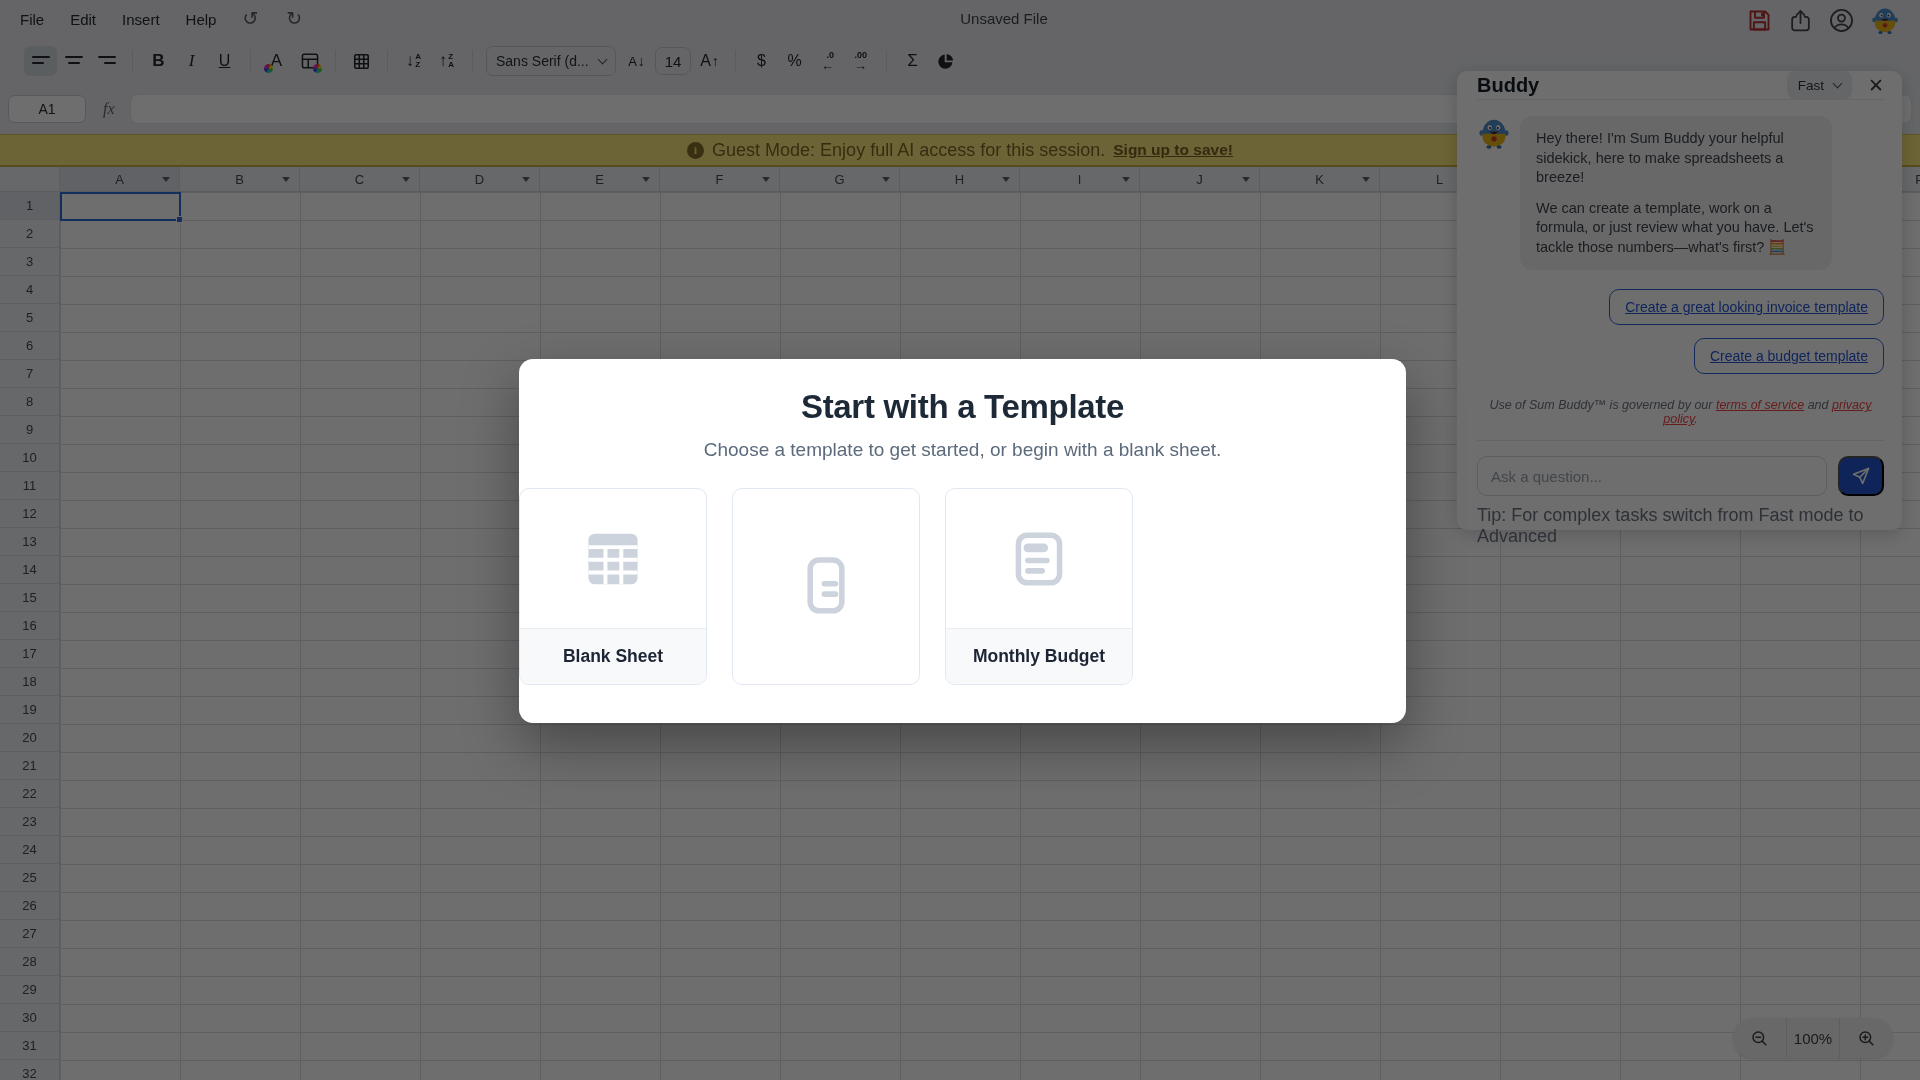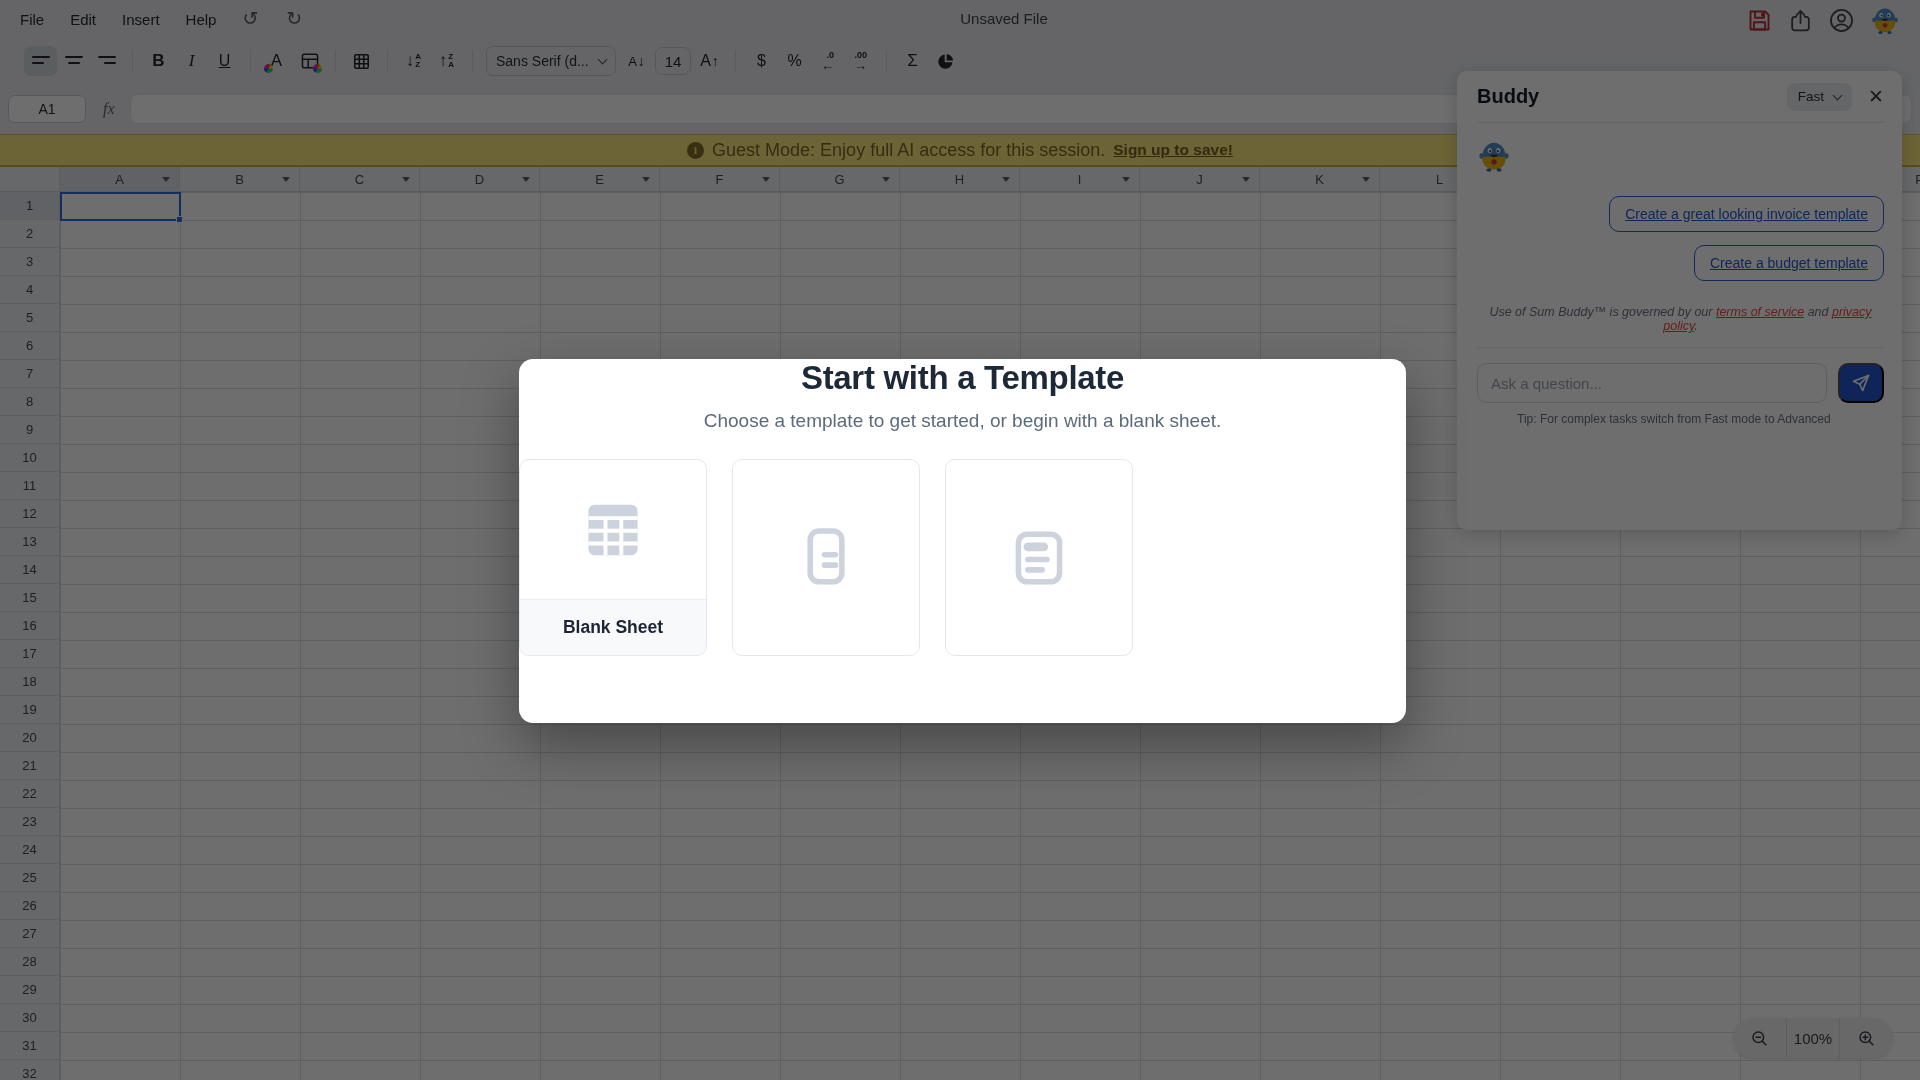--- a/index.html
+++ b/index.html
@@ -119,27 +119,27 @@
     font-size:14px; padding:9px 15px; white-space:nowrap; cursor:pointer;
     font-family:"Liberation Sans", sans-serif;text-decoration:underline; }
   .legal { margin-top:24px; font-size:12.5px; font-style:italic; color:#6b7280; text-align:center; }
   .legal a { color:#ef4444; text-decoration:underline; cursor:pointer; }
   .inputrow { border-top:1px solid #e7e9ec; margin-top:14px; padding-top:15px; display:flex; gap:11px; }
   .askinput { flex:1; height:40px; border:1px solid #d3d7dc; border-radius:10px; padding:0 13px;
     font-size:15px; color:#333; outline:none; font-family:"Liberation Sans", sans-serif; }
   .askinput::placeholder { color:#9aa1ab; }
   .sendbtn { width:46px; height:40px; background:#2457d0; border-radius:10px; display:flex;
     align-items:center; justify-content:center; flex:none; }
-  .tip { margin-top:9px; font-size:12px; color:#6b7280;margin-left:40px; }
+  .tip { margin-top:9px; font-size:18px; color:#6b7280; }
 
   
   .overlay { position:absolute; inset:0; background:rgba(0,0,0,.57); z-index:40; }
   .modal { position:absolute; left:519px; top:359px; width:887px; height:364px; background:#fff;
     border-radius:14px; z-index:50; box-shadow:0 22px 55px rgba(0,0,0,.35); text-align:center;
-    }
+    padding-top:29px; }
   .mtitle { font-size:33px; font-weight:bold; color:#1e2938; letter-spacing:-.3px; }
   .msub { margin-top:13px; font-size:19px; color:#5b6b7c; }
   .cards { display:flex; gap:25px; margin-top:27px; }
   .card { width:188px; height:197px; border:1px solid #e2e8f0; border-radius:10px; overflow:hidden;
     background:#fff; display:flex; flex-direction:column; cursor:pointer; }
   .cicon { flex:1; display:flex; align-items:center; justify-content:center; }
   .clabel { height:56px; background:#f7f9fb; border-top:1px solid #e9edf2; display:flex;
     align-items:center; justify-content:center; font-size:17.5px; font-weight:bold; color:#1d2433; }
 </style>
 </head>
@@ -451,20 +451,24 @@
             <ellipse cx="15" cy="13.5" rx="2.6" ry="3" fill="#fff"></ellipse>
             <ellipse cx="25" cy="13.5" rx="2.6" ry="3" fill="#fff"></ellipse>
             <circle cx="15.5" cy="14" r="1.2" fill="#15243f"></circle>
             <circle cx="24.5" cy="14" r="1.2" fill="#15243f"></circle>
             <path d="M15.2 18.6a5.2 4.6 0 0 0 9.6 0z" fill="#5b2323"></path>
             <circle cx="20" cy="27" r="3.1" fill="#cf3d2e"></circle>
             <ellipse cx="14" cy="36.5" rx="3" ry="2" fill="#3d72a8"></ellipse>
             <ellipse cx="26" cy="36.5" rx="3" ry="2" fill="#3d72a8"></ellipse>
           </svg>
       </span>
+      <div class="bubble">
+        <p>Hey there! I'm Sum Buddy your helpful sidekick, here to make spreadsheets a breeze!</p>
+        <p>We can create a template, work on a formula, or just review what you have. Let's tackle those numbers—what's first? 🧮</p>
+      </div>
     </div>
     <div class="suggest">
       <button class="sbtn">Create a great looking invoice template</button>
       <button class="sbtn">Create a budget template</button>
     </div>
     <div class="legal"><span>Use of Sum Buddy™ is governed by our </span><a>terms of service</a><span> and </span><a>privacy policy</a><span>.</span></div>
     <div class="inputrow">
       <input class="askinput" type="text" placeholder="Ask a question..." style="">
       <button class="sendbtn">
         <svg width="20" height="20" viewBox="0 0 24 24" fill="none" stroke="#fff" stroke-width="2" stroke-linecap="round" stroke-linejoin="round">
@@ -507,17 +511,18 @@
         </div>
         <div class="card">
           <div class="cicon">
             <svg width="76" height="76" viewBox="0 0 96 96" fill="none" stroke="#ccd3dd" stroke-width="7" stroke-linecap="round">
               <rect x="22" y="18" width="52" height="60" rx="11"></rect>
               <line x1="34" y1="34" x2="54" y2="34" stroke-width="11"></line>
               <line x1="34" y1="50" x2="58" y2="50"></line>
               <line x1="34" y1="63" x2="52" y2="63"></line>
             </svg>
           </div>
+          <div class="clabel">Monthly Budget</div>
         </div>
       </div>
   </div>
 
 </div>
 
 </body></html>

